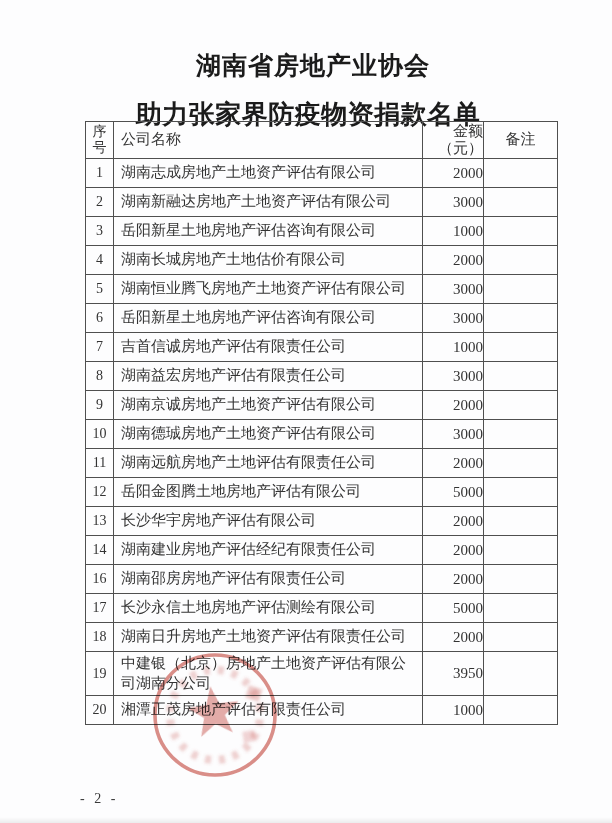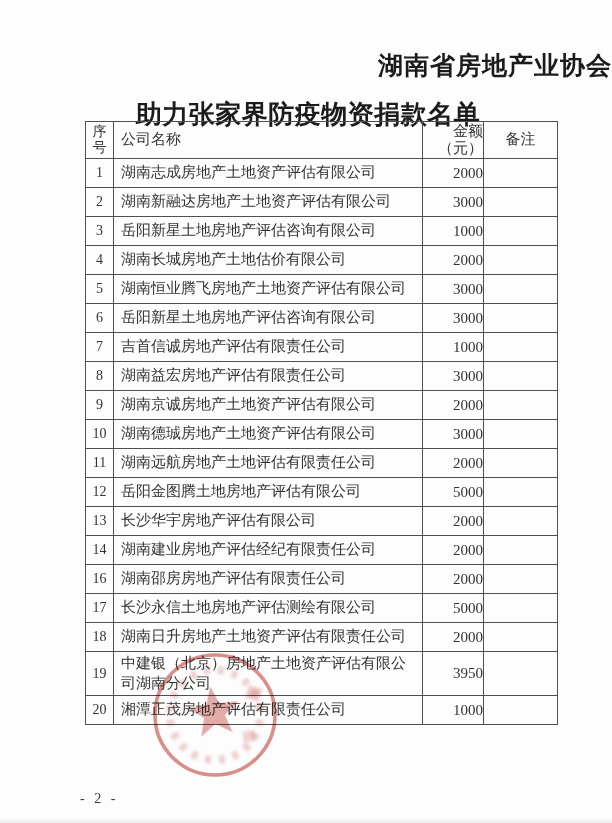--- a/index.html
+++ b/index.html
@@ -8,21 +8,21 @@
     background:#fdfdfe;overflow:hidden;
     font-family:"Liberation Serif","DejaVu Serif",serif;
     color:#2f2f2f;
   }
   .page::after{
     content:"";position:absolute;left:0;right:0;bottom:0;height:6px;
     background:linear-gradient(to bottom, rgba(0,0,0,0), rgba(0,0,0,0.07));
     pointer-events:none;
   }
   .titles{position:absolute;top:50px;left:0;width:612px;text-align:center;color:#1b1b1b;}
-  .title-l1{font-size:25px;font-weight:700;letter-spacing:1px;padding-left:14px;line-height:1.25;text-align:right;}
+  .title-l1{font-size:25px;font-weight:700;letter-spacing:1px;padding-left:14px;line-height:1.25;}
   .title-l2{font-size:26px;font-weight:700;letter-spacing:0.5px;padding-left:4px;line-height:1.25;margin-top:18px;}
 
   .tbl-wrap{position:absolute;left:85px;top:121px;}
   table.donation{border-collapse:collapse;table-layout:fixed;width:458px;}
   table.donation td, table.donation th{
     border:1px solid #4f4f4f;font-weight:400;color:#333;
     vertical-align:middle;overflow:hidden;
   }
   thead tr{height:37px;}
   tbody tr{height:29px;}

